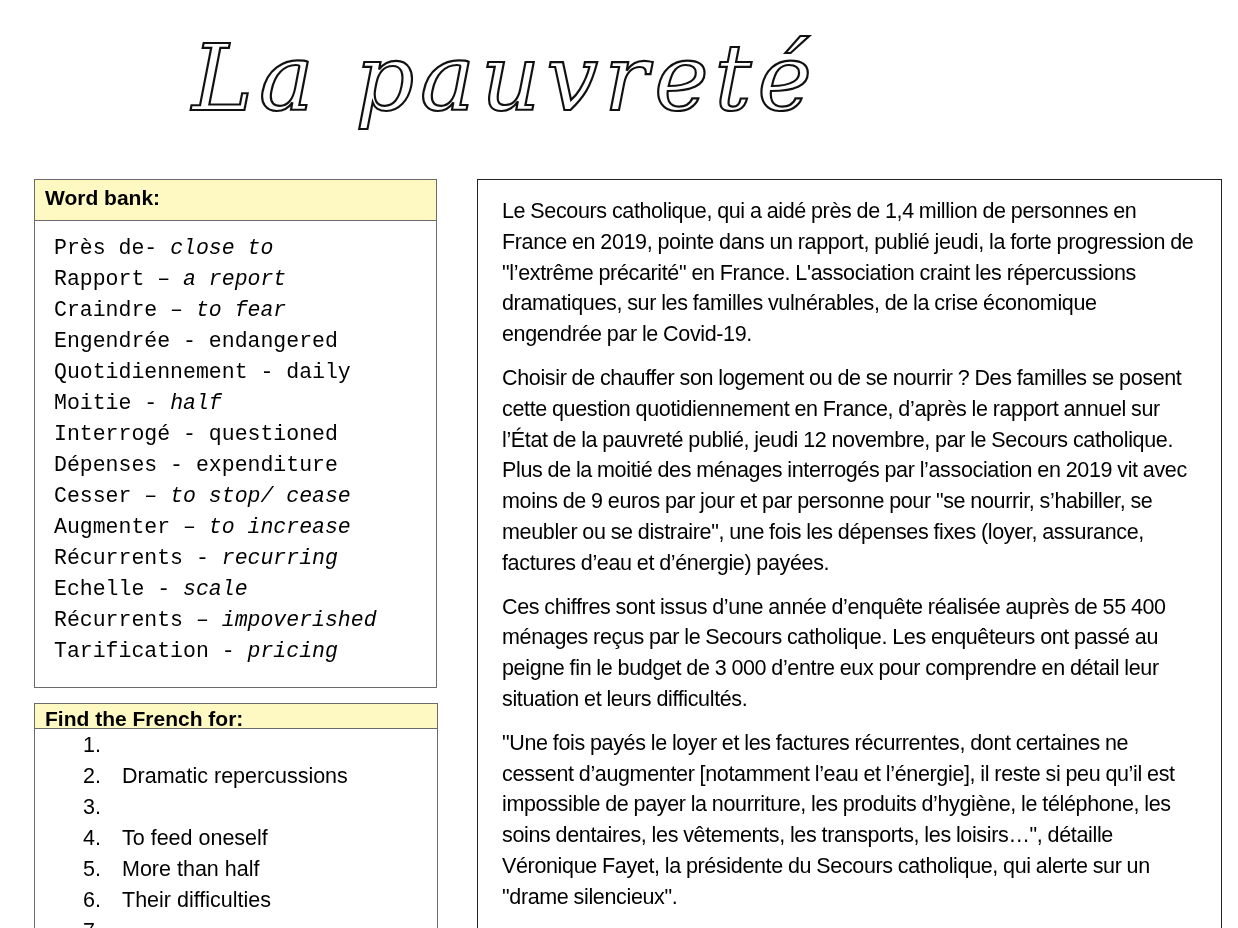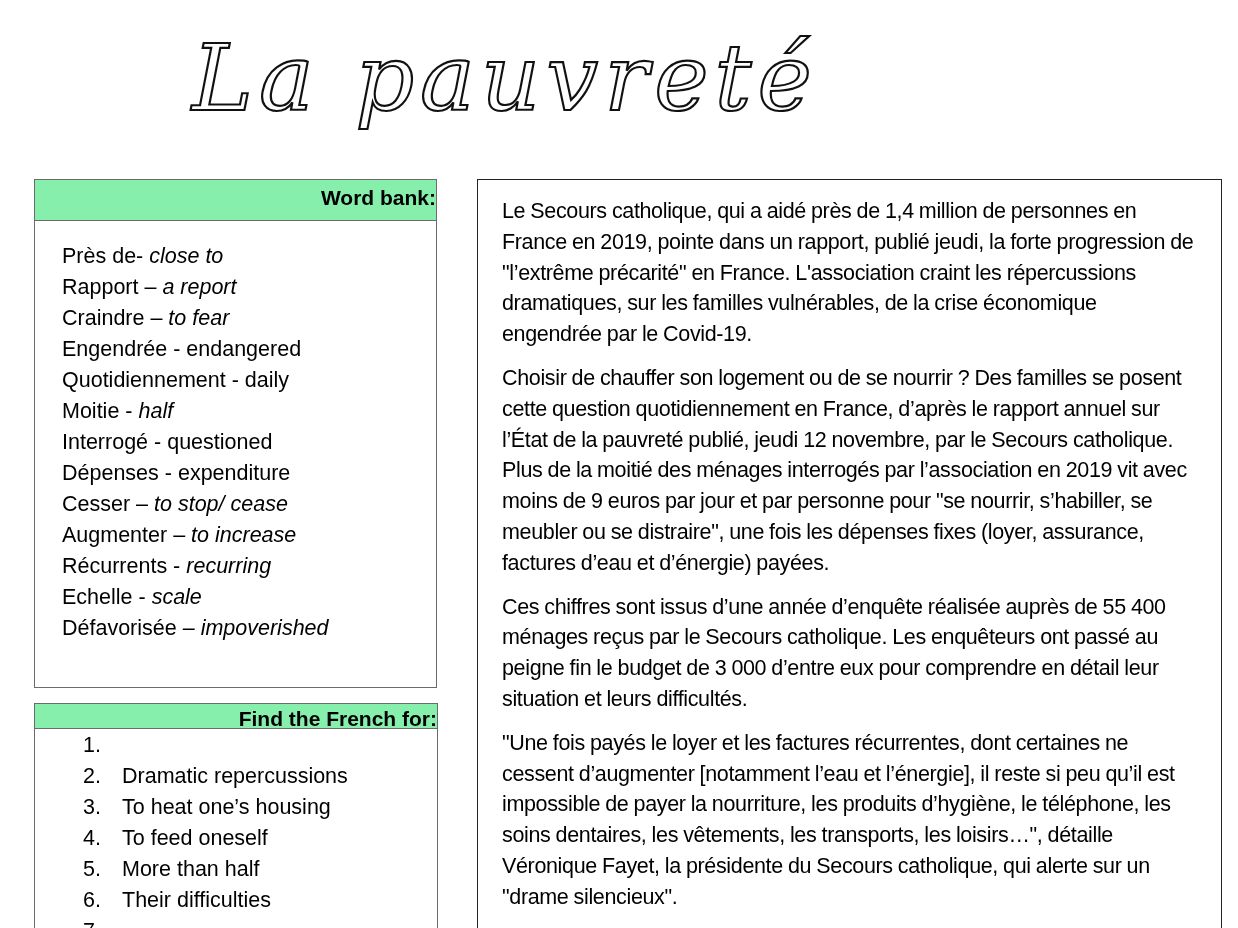--- a/index.html
+++ b/index.html
@@ -2,25 +2,25 @@
 <html><head>
 <meta charset="utf-8">
 <style>
   html, body { margin: 0; padding: 0; background: #ffffff; }
   body { width: 1238px; height: 928px; position: relative; overflow: hidden; font-family: "Liberation Sans", sans-serif; color: #000; }
   .title-wrap { position: absolute; left: 182px; top: 0; width: 740px; height: 170px; }
   .title-wrap svg { width: 100%; height: 100%; }
   .title-text { font-family: "DejaVu Serif", serif; font-style: italic; font-size: 92px; fill: none; stroke: #111; stroke-width: 2.2px; letter-spacing: 6px; }
 
   .box { position: absolute; border: 1.5px solid #6b6b6b; background: #fff; box-sizing: border-box; }
-  .box-head { background: #86efac; border-bottom: 1.5px solid #6b6b6b; font-weight: bold; padding-left: 10px; box-sizing: border-box; text-align: right; }
+  .box-head { background: #fef9c3; border-bottom: 1.5px solid #6b6b6b; font-weight: bold; padding-left: 10px; box-sizing: border-box; }
 
   #word-bank { left: 34px; top: 179px; width: 403px; height: 509px; }
   #word-bank .box-head { height: 41px; line-height: 36px; font-size: 21px; }
-  #word-bank ul { list-style: none; margin: 16px; padding: 4px 0 0 11px; }
+  #word-bank ul { list-style: none; margin: 8px; padding: 4px 0 0 11px; font-family: Liberation Mono, monospace; }
   #word-bank li { font-size: 21.5px; line-height: 31px; height: 31px; white-space: nowrap; }
   #word-bank li em { font-style: italic; }
 
   #find-box { left: 34px; top: 703px; width: 404px; height: 240px; }
   #find-box .box-head { height: 25px; line-height: 29px; font-size: 21px; }
   #find-box ol { list-style: none; margin: 0; padding: 1px 0 0 0; }
   #find-box li { font-size: 21.5px; line-height: 31px; height: 31px; white-space: nowrap; position: relative; padding-left: 87px; }
   #find-box li .num { position: absolute; left: 48px; }
 
   #article { left: 477px; top: 179px; width: 745px; height: 760px; border: 1.5px solid #222; padding: 3px 10px 0 11px; }
@@ -43,30 +43,31 @@
       <li><span>Craindre – </span><em>to fear</em></li>
       <li><span>Engendrée - </span><span>endangered</span></li>
       <li><span>Quotidiennement - </span><span>daily</span></li>
       <li><span>Moitie - </span><em>half</em></li>
       <li><span>Interrogé - </span><span>questioned</span></li>
       <li><span>Dépenses - </span><span>expenditure</span></li>
       <li><span>Cesser – </span><em>to stop/ cease</em></li>
       <li><span>Augmenter – </span><em>to increase</em></li>
       <li><span>Récurrents - </span><em>recurring</em></li>
       <li><span>Echelle - </span><em>scale</em></li>
-      <li><span>Défavorisée – </span><em>impoverished</em></li>
+      <li><span>Récurrents – </span><em>impoverished</em></li>
+      <li><span>Tarification - </span><em>pricing</em></li>
     </ul>
 </div>
 
 <div class="box" id="find-box">
   <div class="box-head">Find the French for:</div>
   <ol id="find-list">
       <li><span class="num">1.</span></li>
       <li><span class="num">2.</span><span>Dramatic repercussions</span></li>
-      <li><span class="num">3.</span><span>To heat one’s housing</span></li>
+      <li><span class="num">3.</span></li>
       <li><span class="num">4.</span><span>To feed oneself</span></li>
       <li><span class="num">5.</span><span>More than half</span></li>
       <li><span class="num">6.</span><span>Their difficulties</span></li>
       <li><span class="num">7.</span><span></span></li>
     </ol>
 </div>
 
 <div class="box" id="article">
     <p>Le Secours catholique, qui a aidé près de 1,4 million de personnes en France en 2019, pointe dans un rapport, publié jeudi, la forte progression de "l’extrême précarité" en France. L'association craint les répercussions dramatiques, sur les familles vulnérables, de la crise économique engendrée par le Covid-19.</p>
     <p>Choisir de chauffer son logement ou de se nourrir ? Des familles se posent cette question quotidiennement en France, d’après le rapport annuel sur l’État de la pauvreté publié, jeudi 12 novembre, par le Secours catholique. Plus de la moitié des ménages interrogés par l’association en 2019 vit avec moins de 9 euros par jour et par personne pour "se nourrir, s’habiller, se meubler ou se distraire", une fois les dépenses fixes (loyer, assurance, factures d’eau et d’énergie) payées.</p>

